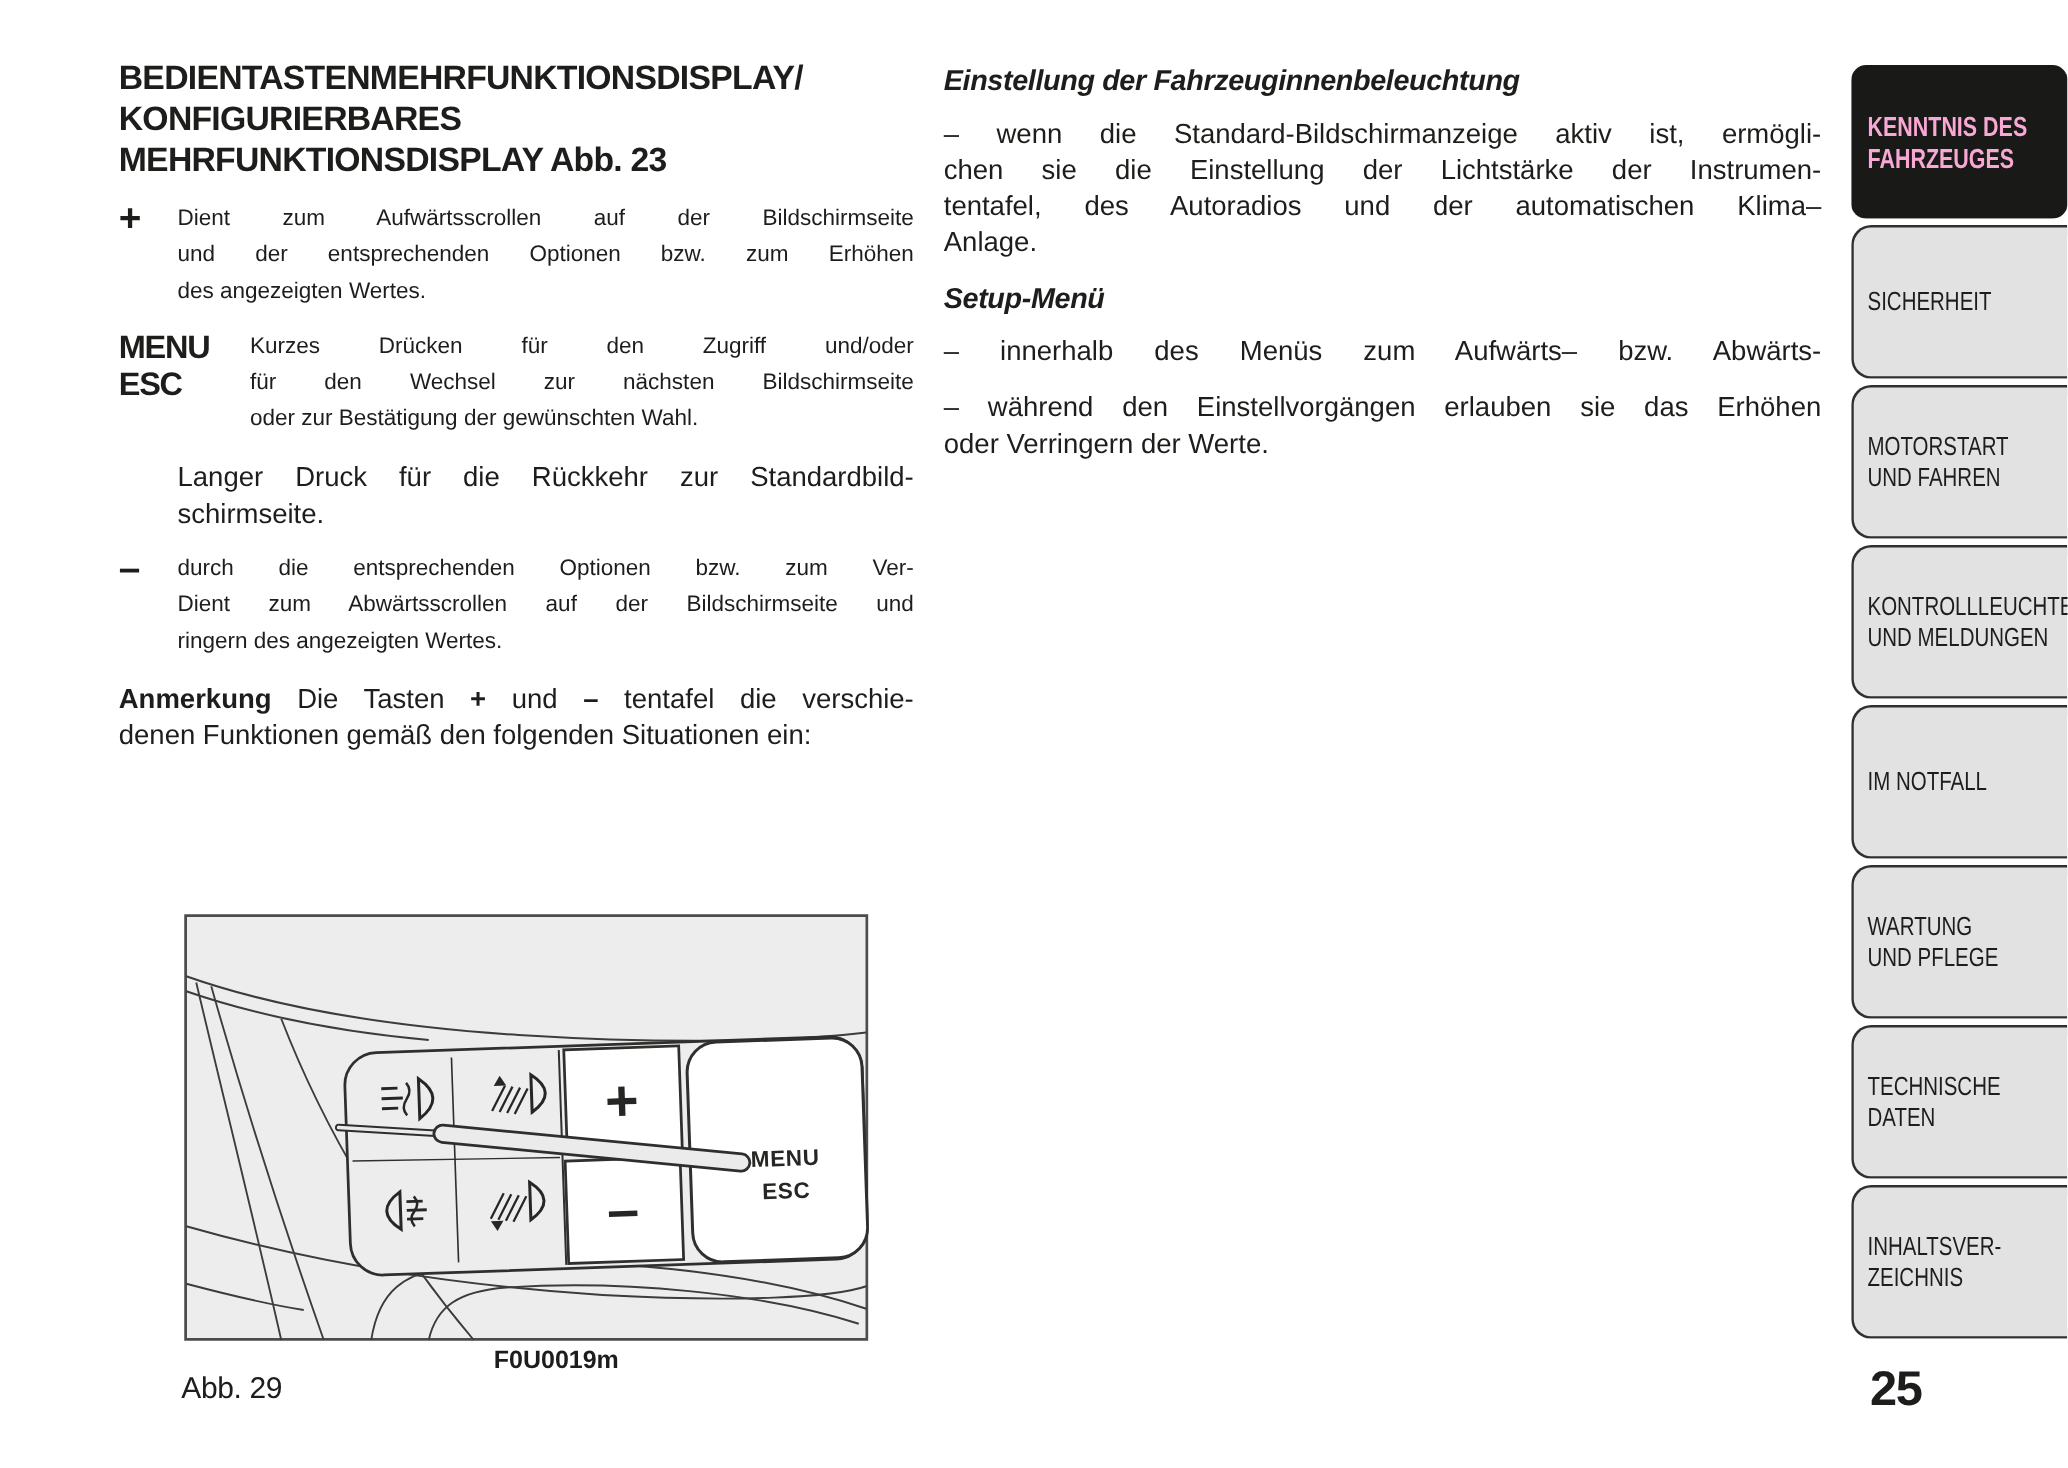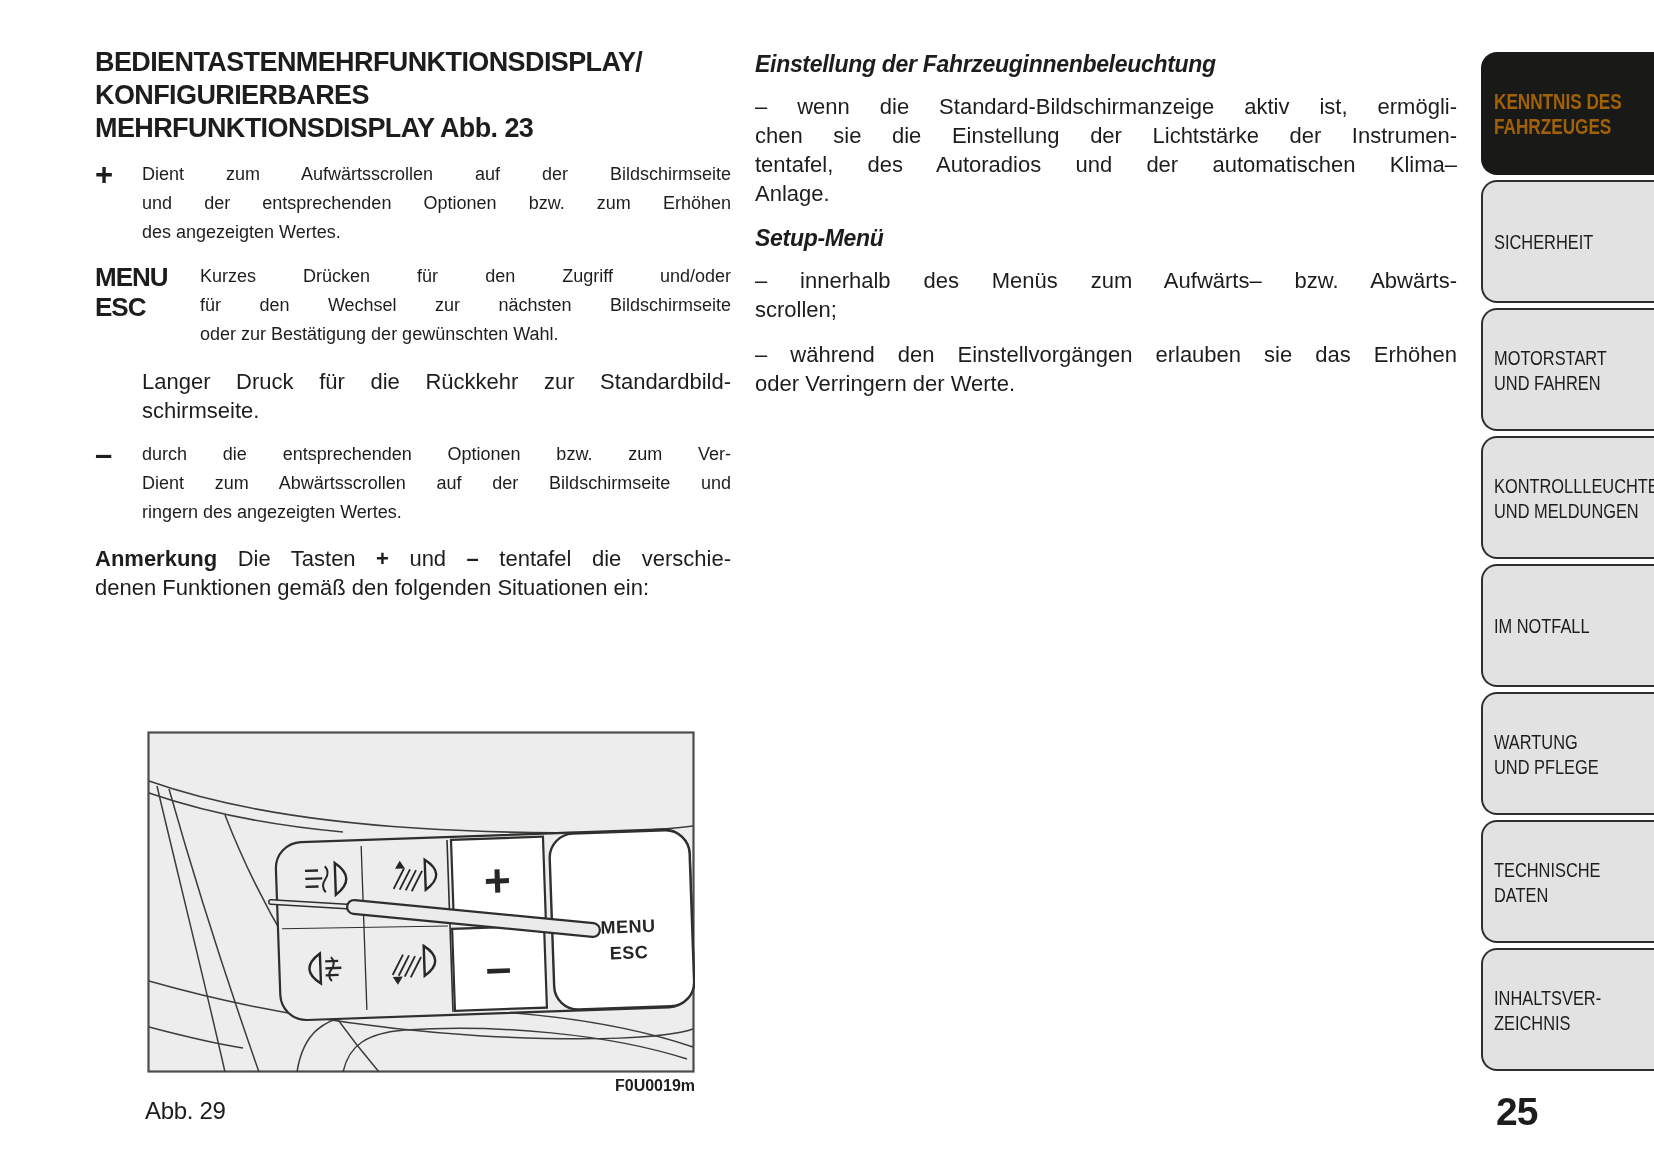--- a/index.html
+++ b/index.html
@@ -31,27 +31,27 @@
   .tab{
     height:123px;margin-bottom:5px;box-sizing:border-box;
     background:#e2e2e3;border:2px solid #2f2f2d;border-right:none;
     border-radius:16px 0 0 16px;
     display:flex;flex-direction:column;justify-content:center;
     padding-left:11px;
   }
   .tab-text{transform:scaleX(0.78);transform-origin:left center;
     font-size:21px;line-height:25px;letter-spacing:0;white-space:nowrap;}
   .tab-text span{display:block;}
-  .tab.active{background:#191918;border-color:#191918;color:#a16207;}
+  .tab.active{background:#191918;border-color:#191918;color:#f9a8d4;border-radius:12px;}
   .tab.active .tab-text{font-weight:bold;font-size:22px;}
   
   .figure-wrap{position:absolute;left:147px;top:731px;width:548px;height:342px;}
   .fig-caption{position:absolute;left:145px;top:1097px;font-size:24px;letter-spacing:-0.3px;}
-  .fig-code{position:absolute;left:395px;top:1077px;width:300px;text-align:right;
-    font-size:16px;font-weight:bold;}
+  .fig-code{position:absolute;left:395px;top:1077px;width:300px;text-align:left;
+    font-size:20px;font-weight:bold;}
   
   .page-number{position:absolute;left:1496px;top:1090px;font-size:39px;font-weight:bold;letter-spacing:-1px;}
 </style>
 </head>
 <body>
 
 <div class="left-col">
   <h1 class="doc-heading">
     <span>BEDIENTASTENMEHRFUNKTIONSDISPLAY/</span>
     <span>KONFIGURIERBARES</span>
@@ -103,21 +103,20 @@
   <h2 class="rc-heading">Einstellung der Fahrzeuginnenbeleuchtung</h2>
   <div class="rc-para">
     <span class="jline">– wenn die Standard-Bildschirmanzeige aktiv ist, ermögli-</span>
     <span class="jline">chen sie die Einstellung der Lichtstärke der Instrumen-</span>
     <span class="jline">tentafel, des Autoradios und der automatischen Klima–</span>
     <span class="jline last">Anlage.</span>
   </div>
   <h2 class="rc-heading">Setup-Menü</h2>
   <div class="rc-para">
     <span class="jline">– innerhalb des Menüs zum Aufwärts– bzw. Abwärts-</span>
-    <span class="jline last">scrollen;</span>
   </div>
   <div class="rc-para">
     <span class="jline">– während den Einstellvorgängen erlauben sie das Erhöhen</span>
     <span class="jline last">oder Verringern der Werte.</span>
   </div>
 </div>
 
 <div class="sidebar">
   <div class="tab active">
     <div class="tab-text">

